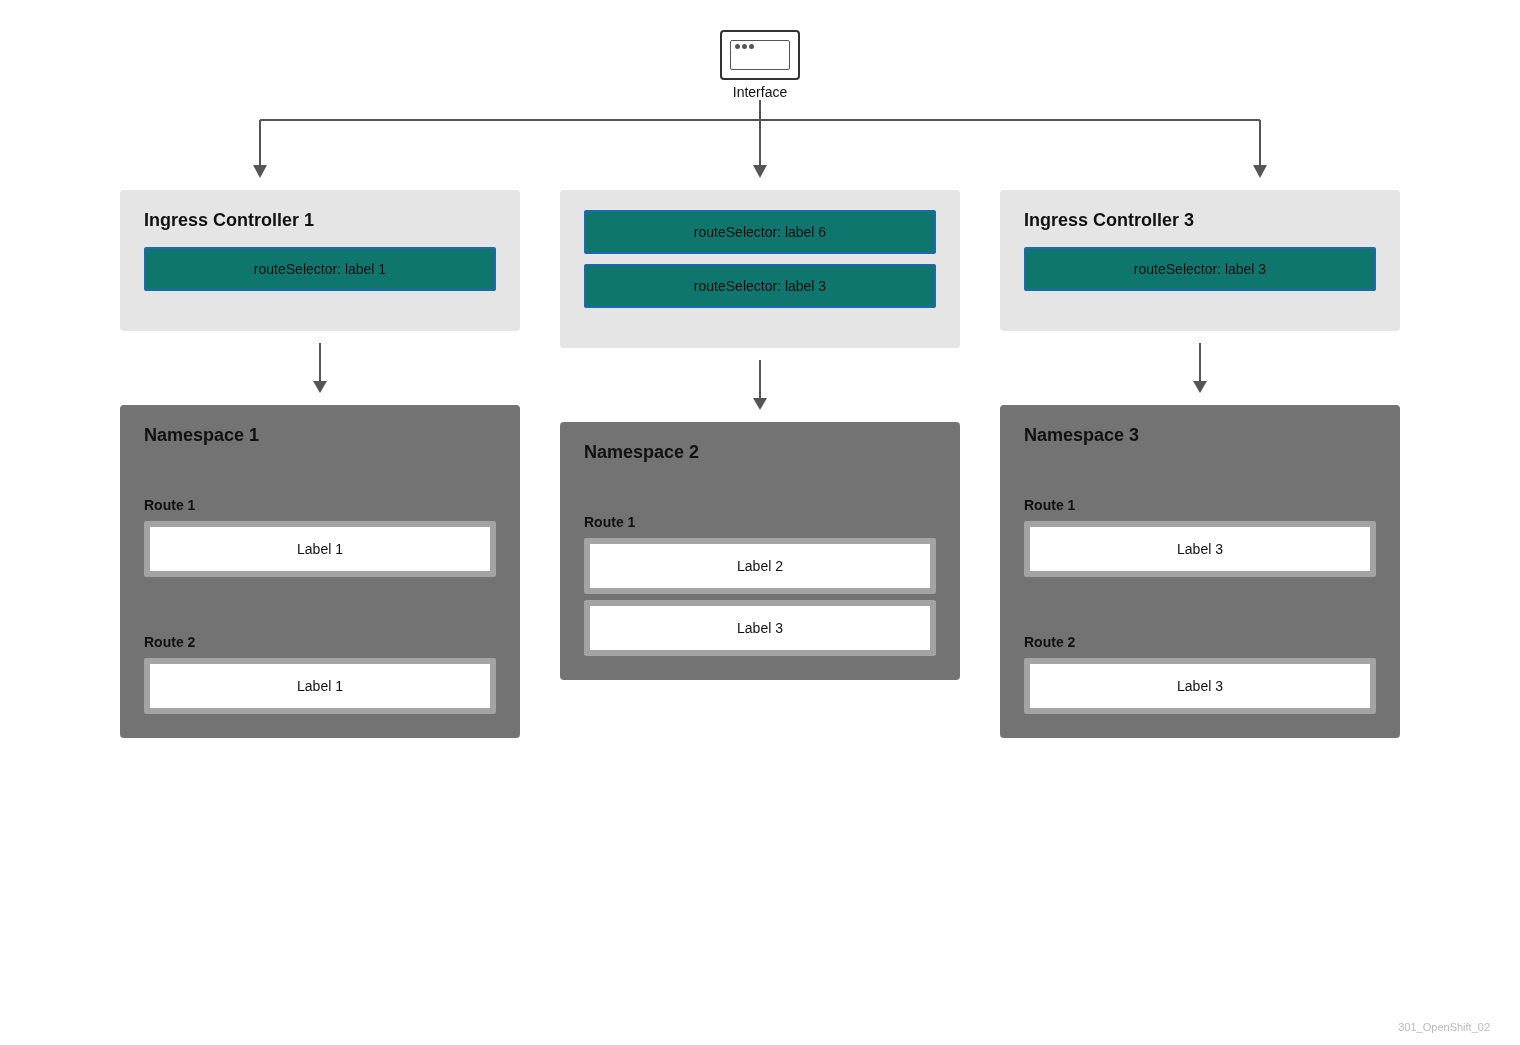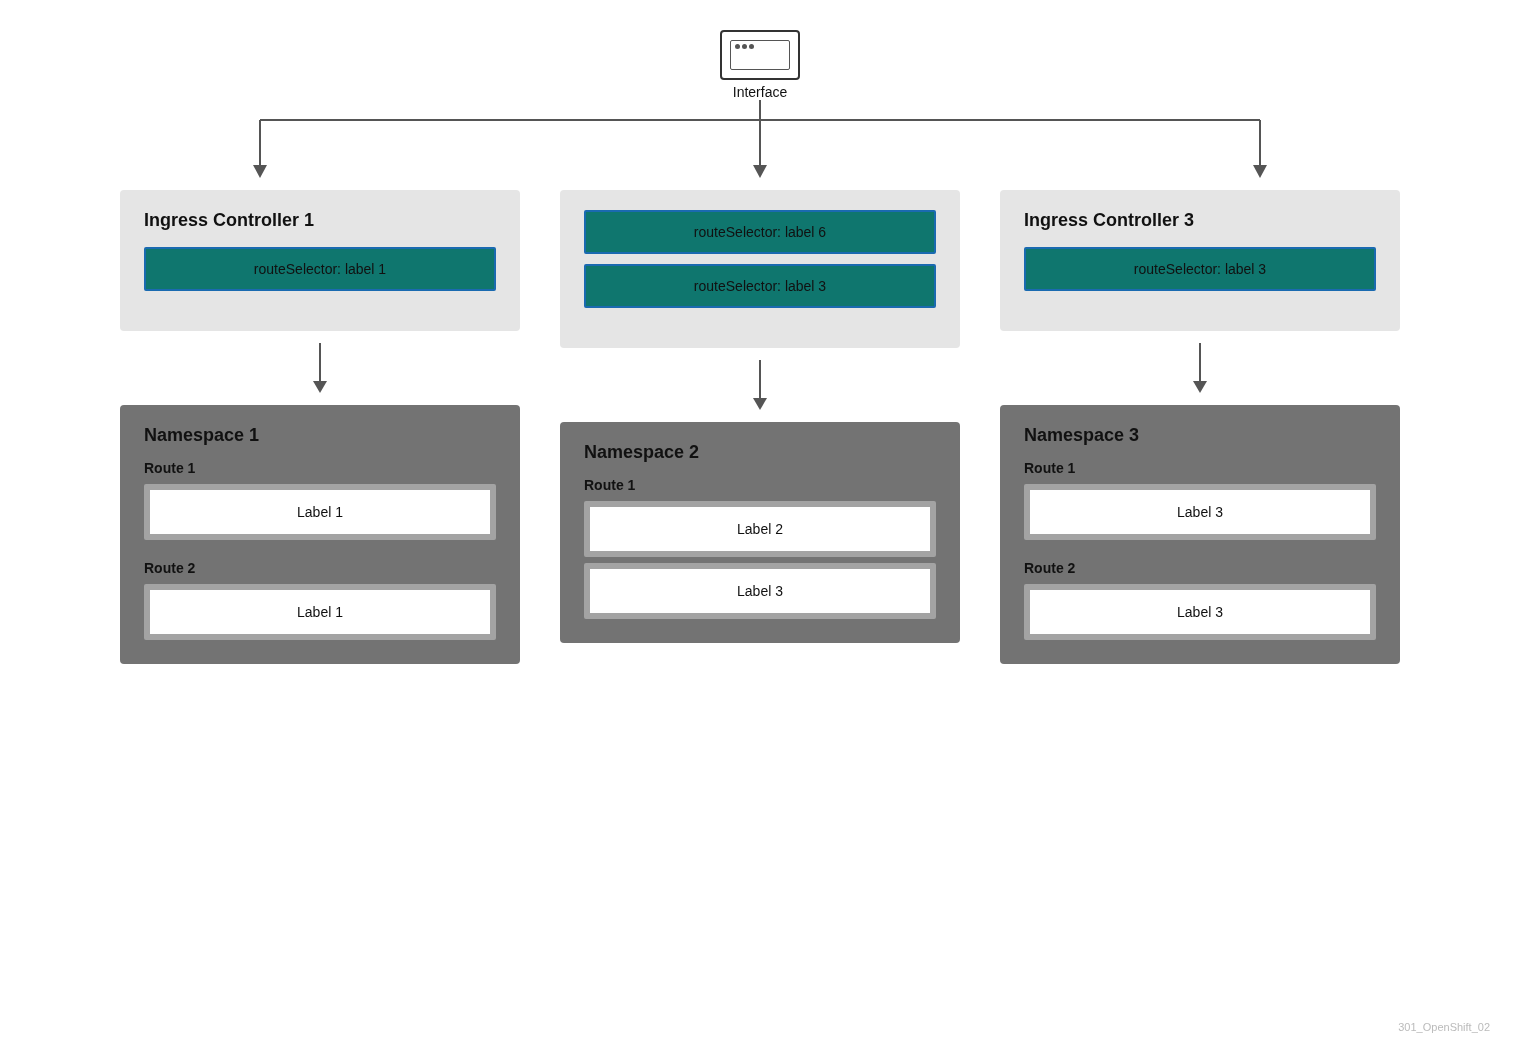--- a/index.html
+++ b/index.html
@@ -145,20 +145,21 @@
       font-size: 18px;
       font-weight: bold;
       color: #111;
       margin-bottom: 4px;
     }
 
     .route-group {
       display: flex;
       flex-direction: column;
       gap: 6px;
+      margin-top: 37px;
     }
 
     .route-label-title {
       font-size: 14px;
       font-weight: bold;
       color: #111;
       margin-bottom: 2px;
     }
 
     .route-label-box {

